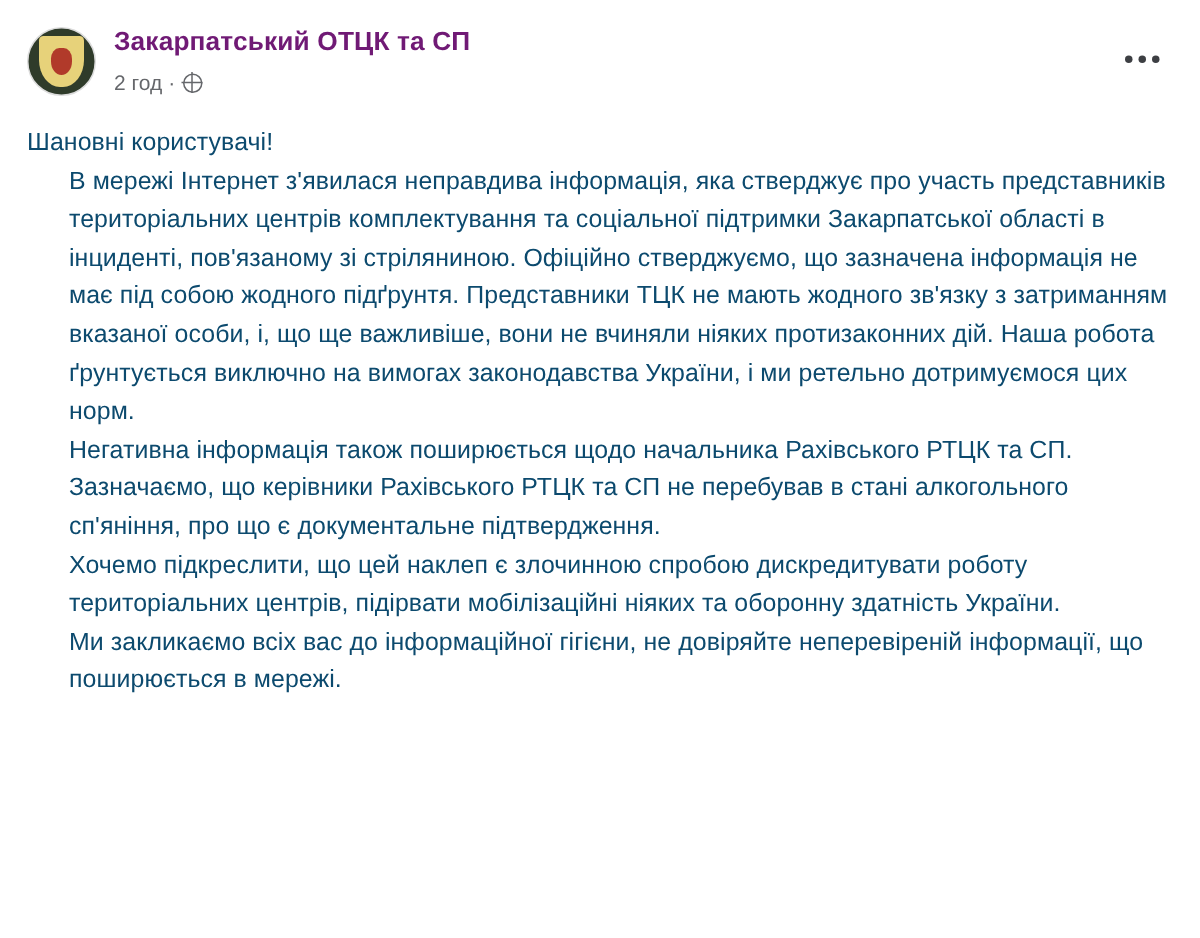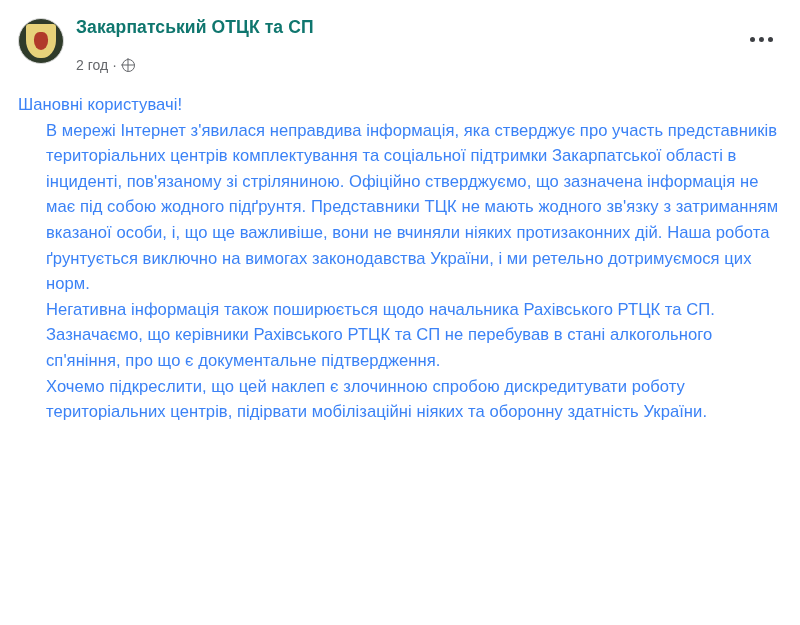--- a/index.html
+++ b/index.html
@@ -71,28 +71,28 @@
   }
   .header-text {
     display: flex;
     flex-direction: column;
     justify-content: center;
     min-height: 46px;
   }
   .page-name {
     font-size: 17.5px;
     font-weight: bold;
-    color: #0f766e;
+    color: #701a75;
     line-height: 22px;
     letter-spacing: 0.1px;
   }
   .meta-row {
     display: flex;
     align-items: center;
-    margin-top: 18px;
+    margin-top: 8px;
   }
   .timestamp {
     font-size: 14px;
     color: #65676b;
     line-height: 18px;
   }
   .dot-sep {
     font-size: 14px;
     color: #65676b;
     margin: 0 4px;
@@ -144,21 +144,21 @@
     width: 5px;
     height: 5px;
     border-radius: 50%;
     background: #3d3f43;
     display: block;
   }
   .post-body {
     margin-top: 12px;
     font-size: 16.6px;
     line-height: 25.6px;
-    color: #3b82f6;
+    color: #0c4a6e;
     letter-spacing: 0.05px;
   }
   .post-body p {
     margin: 0;
   }
   .post-body p + p {
     margin-top: 0;
     margin-left: 28px;
   }
   .footer-strip {
@@ -199,19 +199,20 @@
         <span></span>
       </div>
 
     </div>
 
     <div class="post-body">
       <p>Шановні користувачі!</p>
       <p>В мережі Інтернет з'явилася неправдива інформація, яка стверджує про участь представників територіальних центрів комплектування та соціальної підтримки Закарпатської області в інциденті, пов'язаному зі стріляниною. Офіційно стверджуємо, що зазначена інформація не має під собою жодного підґрунтя. Представники ТЦК не мають жодного зв'язку з затриманням вказаної особи, і, що ще важливіше, вони не вчиняли ніяких протизаконних дій. Наша робота ґрунтується виключно на вимогах законодавства України, і ми ретельно дотримуємося цих норм.</p>
       <p>Негативна інформація також поширюється щодо начальника Рахівського РТЦК та СП. Зазначаємо, що керівники Рахівського РТЦК та СП не перебував в стані алкогольного сп'яніння, про що є документальне підтвердження.</p>
       <p>Хочемо підкреслити, що цей наклеп є злочинною спробою дискредитувати роботу територіальних центрів, підірвати мобілізаційні ніяких та оборонну здатність України.</p>
+      <p>Ми закликаємо всіх вас до інформаційної гігієни, не довіряйте неперевіреній інформації, що поширюється в мережі.</p>
     </div>
 
   </div>
 
   <div class="footer-strip"></div>
 
 </div>
 
 </body></html>

